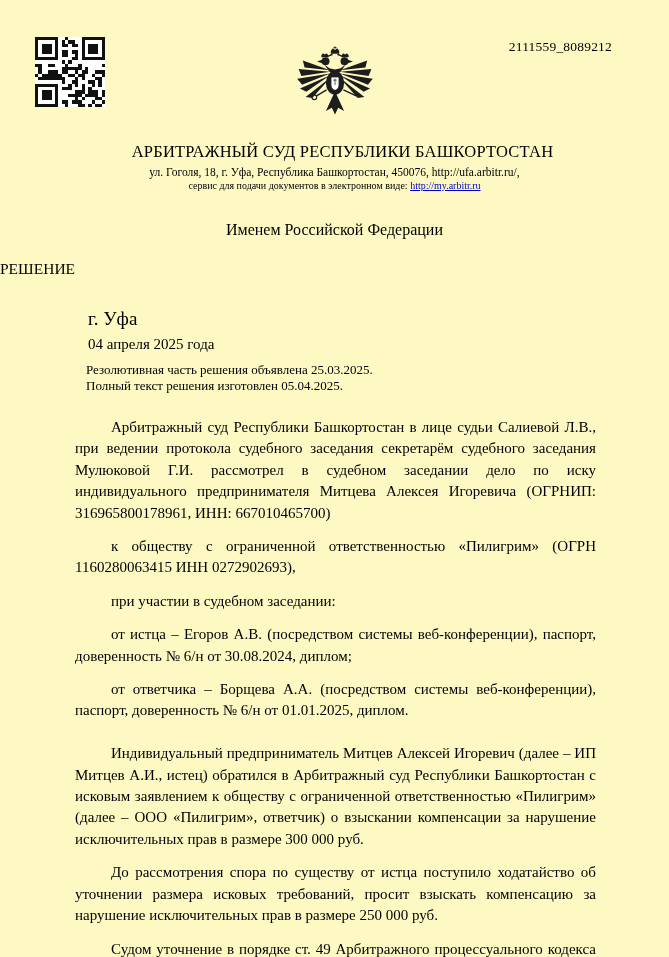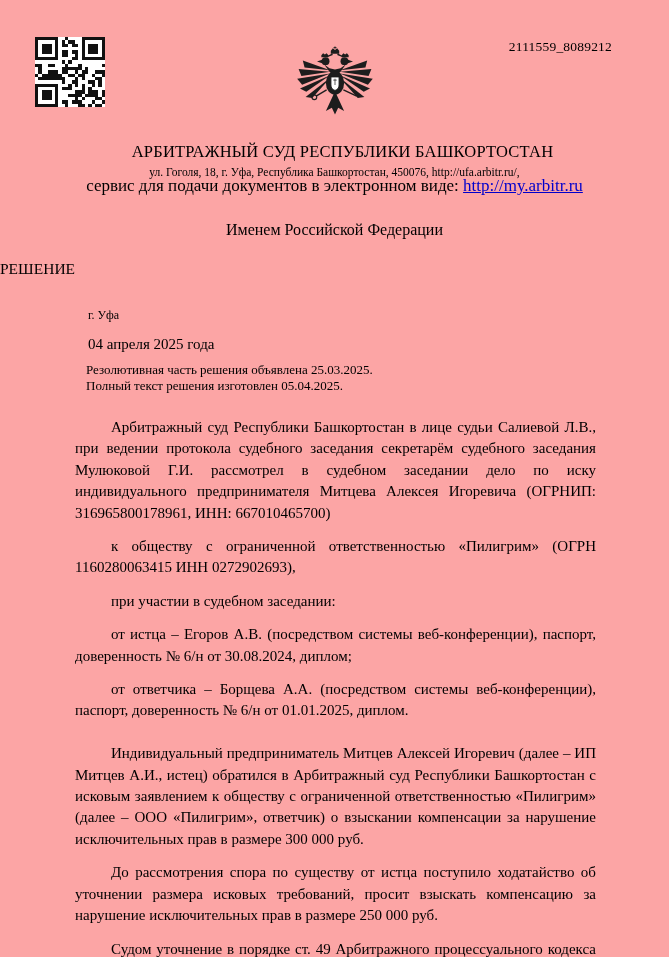--- a/index.html
+++ b/index.html
@@ -1,45 +1,45 @@
 <!DOCTYPE html>
 <html lang="ru"><head>
 <meta charset="utf-8">
 <style>
   html,body{margin:0;padding:0;background:#ffffff;}
   .page{
     position:relative;
     width:669px;height:957px;
-    background:#fca5a5;
+    background:#fef9c3;
     font-family:"Liberation Serif", serif;
     color:#000;
     overflow:hidden;
   }
   
   .qr{position:absolute;left:35px;top:37px;width:70px;height:70px;}
   .qr svg{width:100%;height:100%;display:block;}
   .emblem{position:absolute;left:293px;top:46px;width:84px;height:78px;}
   .emblem svg{width:100%;height:100%;display:block;}
   .doc-number{
     position:absolute;top:39px;right:57px;
     font-size:13.5px;letter-spacing:0.2px;
   }
   
   .court-block{position:absolute;top:142px;left:0;width:100%;text-align:center;}
   .court-name{font-size:16.5px;letter-spacing:0.2px;margin:0 0 3px 16px;}
   .court-address{font-size:11.5px;line-height:14px;margin:0;}
-  .court-eservice{font-size:17px;line-height:14px;margin:0;}
+  .court-eservice{font-size:10px;line-height:14px;margin:0;}
   .link{color:#0000cc;text-decoration:underline;cursor:pointer;}
   
   .in-the-name{position:absolute;top:221px;left:0;width:100%;text-align:center;font-size:16px;}
   .doc-type{position:absolute;top:260px;left:0;width:100%;text-align:left;font-size:15.5px;}
   
   .case-row{
     position:absolute;top:308px;left:63px;width:547px;
-    display:flex;justify-content:space-between;font-size:12px;
+    display:flex;justify-content:space-between;font-size:19px;
   }
   .case-city{padding-left:25px;}
   .case-date{position:absolute;top:336px;left:88px;font-size:15px;}
   .resolutive{position:absolute;top:362px;left:86px;font-size:13px;line-height:15.5px;}
   .resolutive p{margin:0;}
   
   .body-text{
     position:absolute;top:405px;left:63px;width:545px;
     font-size:15px;line-height:21.4px;text-align:justify;
   }

